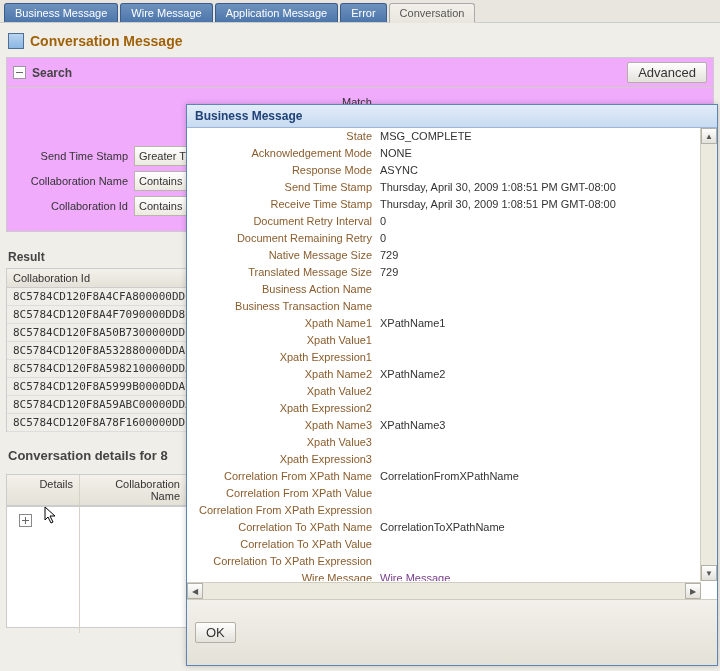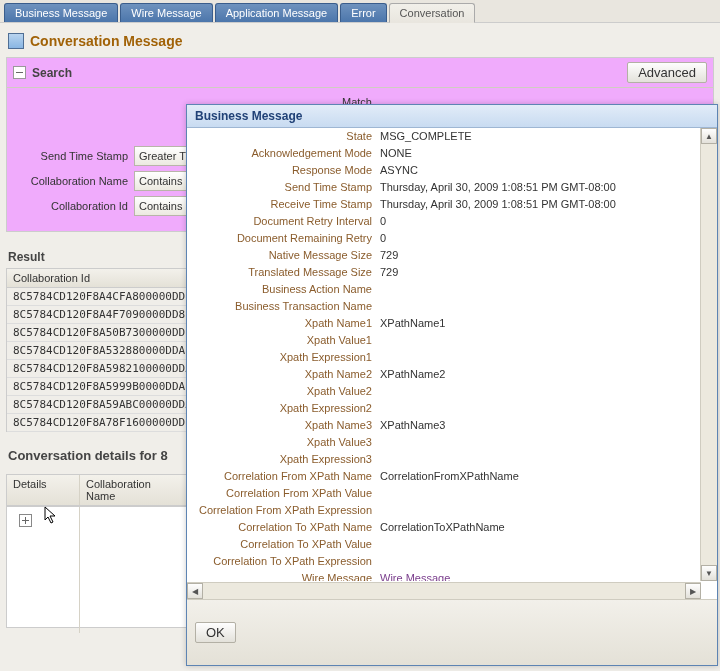--- a/index.html
+++ b/index.html
@@ -170,20 +170,21 @@
   .details-title {
     font-weight: bold;
     font-size: 13px;
     color: #444;
     margin: 16px 8px 8px 8px;
   }
   .details-table {
     margin: 11px 6px;
     border: 1px solid #ccc;
     width: 180px;
+    text-align: right;
   }
   .details-table .row {
     display: flex;
   }
   .details-table .cell {
     border-right: 1px solid #d6d2c6;
     padding: 3px 6px;
   }
   .details-table .header {
     background: linear-gradient(#f3f1eb, #e4e1d7);

